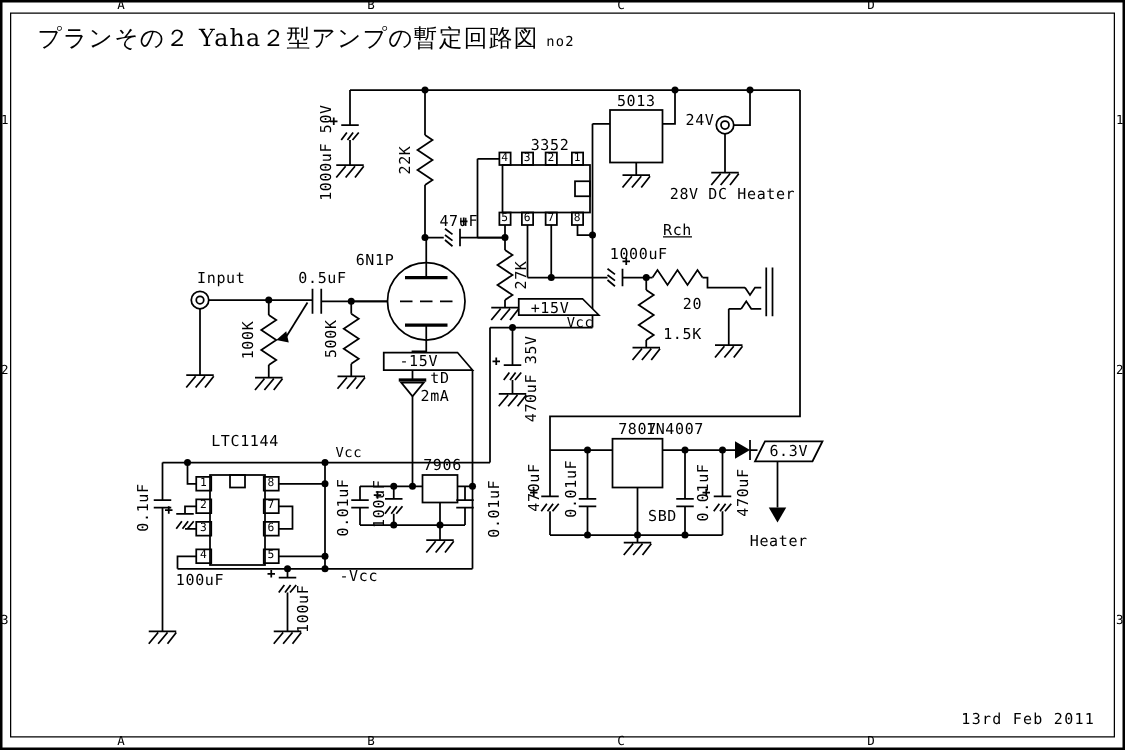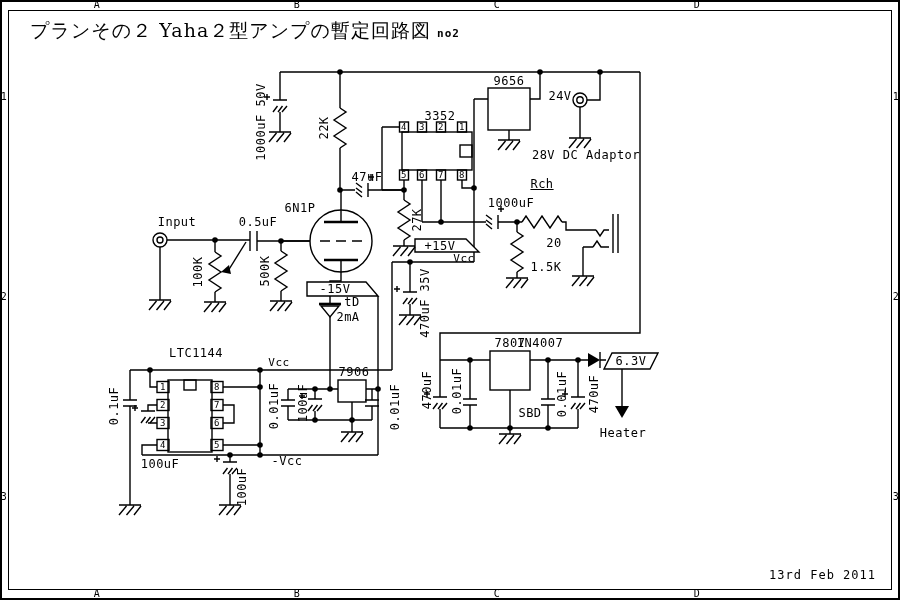--- a/index.html
+++ b/index.html
@@ -6,21 +6,21 @@
   #canvas{position:relative;width:900px;height:600px;background:#ffffff;overflow:hidden;
           font-family:"DejaVu Sans Mono",monospace;color:#000;}
   .outer-frame{position:absolute;left:0;top:0;right:0;bottom:0;border:2px solid #000;pointer-events:none;}
   .inner-frame{position:absolute;left:8px;top:10px;right:8px;bottom:10px;border:1px solid #000;pointer-events:none;}
   svg{position:absolute;left:0;top:0;}
   .lbl{position:absolute;transform:translate(-50%,-50%);font-size:12px;white-space:nowrap;
        letter-spacing:0.5px;line-height:1;}
   .lbl.v{transform:translate(-50%,-50%) rotate(-90deg);}
   #title{position:absolute;left:30px;top:18px;font-family:"DejaVu Serif","Liberation Serif",serif;
          font-size:19px;letter-spacing:1px;white-space:nowrap;}
-  #title-note{font-family:"DejaVu Sans Mono",monospace;font-size:11px;margin-left:6px;font-weight:bold;}
+  #title-note{font-family:"DejaVu Sans Mono",monospace;font-size:11px;margin-left:6px;}
   #date{position:absolute;right:24px;top:568px;font-size:12px;letter-spacing:1px;}
   .wire{stroke:#000;stroke-width:1.4;fill:none;}
   .thick{stroke:#000;stroke-width:2.6;fill:none;}
   .fillb{fill:#000;stroke:none;}
   .boxw{stroke:#000;stroke-width:1.4;fill:#fff;}
 </style>
 </head>
 <body>
 
 <div id="canvas">
@@ -285,23 +285,23 @@
       <div class="lbl" style="left: 4px; top: 97px; font-size: 10px;">1</div>
       <div class="lbl" style="left: 4px; top: 297px; font-size: 10px;">2</div>
       <div class="lbl" style="left: 4px; top: 497px; font-size: 10px;">3</div>
       <div class="lbl" style="left: 896px; top: 97px; font-size: 10px;">1</div>
       <div class="lbl" style="left: 896px; top: 297px; font-size: 10px;">2</div>
       <div class="lbl" style="left: 896px; top: 497px; font-size: 10px;">3</div>
       <div class="lbl v" style="left: 261px; top: 122px;">1000uF 50V</div>
       <div class="lbl v" style="left: 324px; top: 128px;">22K</div>
       <div class="lbl" style="left: 367px; top: 177px;">47uF</div>
       <div class="lbl" style="left: 440px; top: 116px;">3352</div>
-      <div class="lbl" style="left: 509px; top: 81px;">9656</div>
+      <div class="lbl" style="left: 509px; top: 81px;">5013</div>
       <div class="lbl" style="left: 560px; top: 96px;">24V</div>
-      <div class="lbl" style="left: 586px; top: 155px;">28V DC Adaptor</div>
+      <div class="lbl" style="left: 586px; top: 155px;">28V DC Heater</div>
       <div class="lbl" style="left: 542px; top: 184px; text-decoration: underline;">Rch</div>
       <div class="lbl" style="left: 511px; top: 203px; text-align: center;">1000uF</div>
       <div class="lbl" style="left: 554px; top: 203px; margin-top: 40px;">20</div>
       <div class="lbl" style="left: 546px; top: 267px;">1.5K</div>
       <div class="lbl" style="left: 440px; top: 246px;">+15V</div>
       <div class="lbl" style="left: 464px; top: 258px; font-size: 11px;">Vcc</div>
       <div class="lbl" style="left: 300px; top: 208px;">6N1P</div>
       <div class="lbl" style="left: 177px; top: 222px;">Input</div>
       <div class="lbl" style="left: 258px; top: 222px; text-align: center;">0.5uF</div>
       <div class="lbl v" style="left: 198px; top: 272px;">100K</div>

